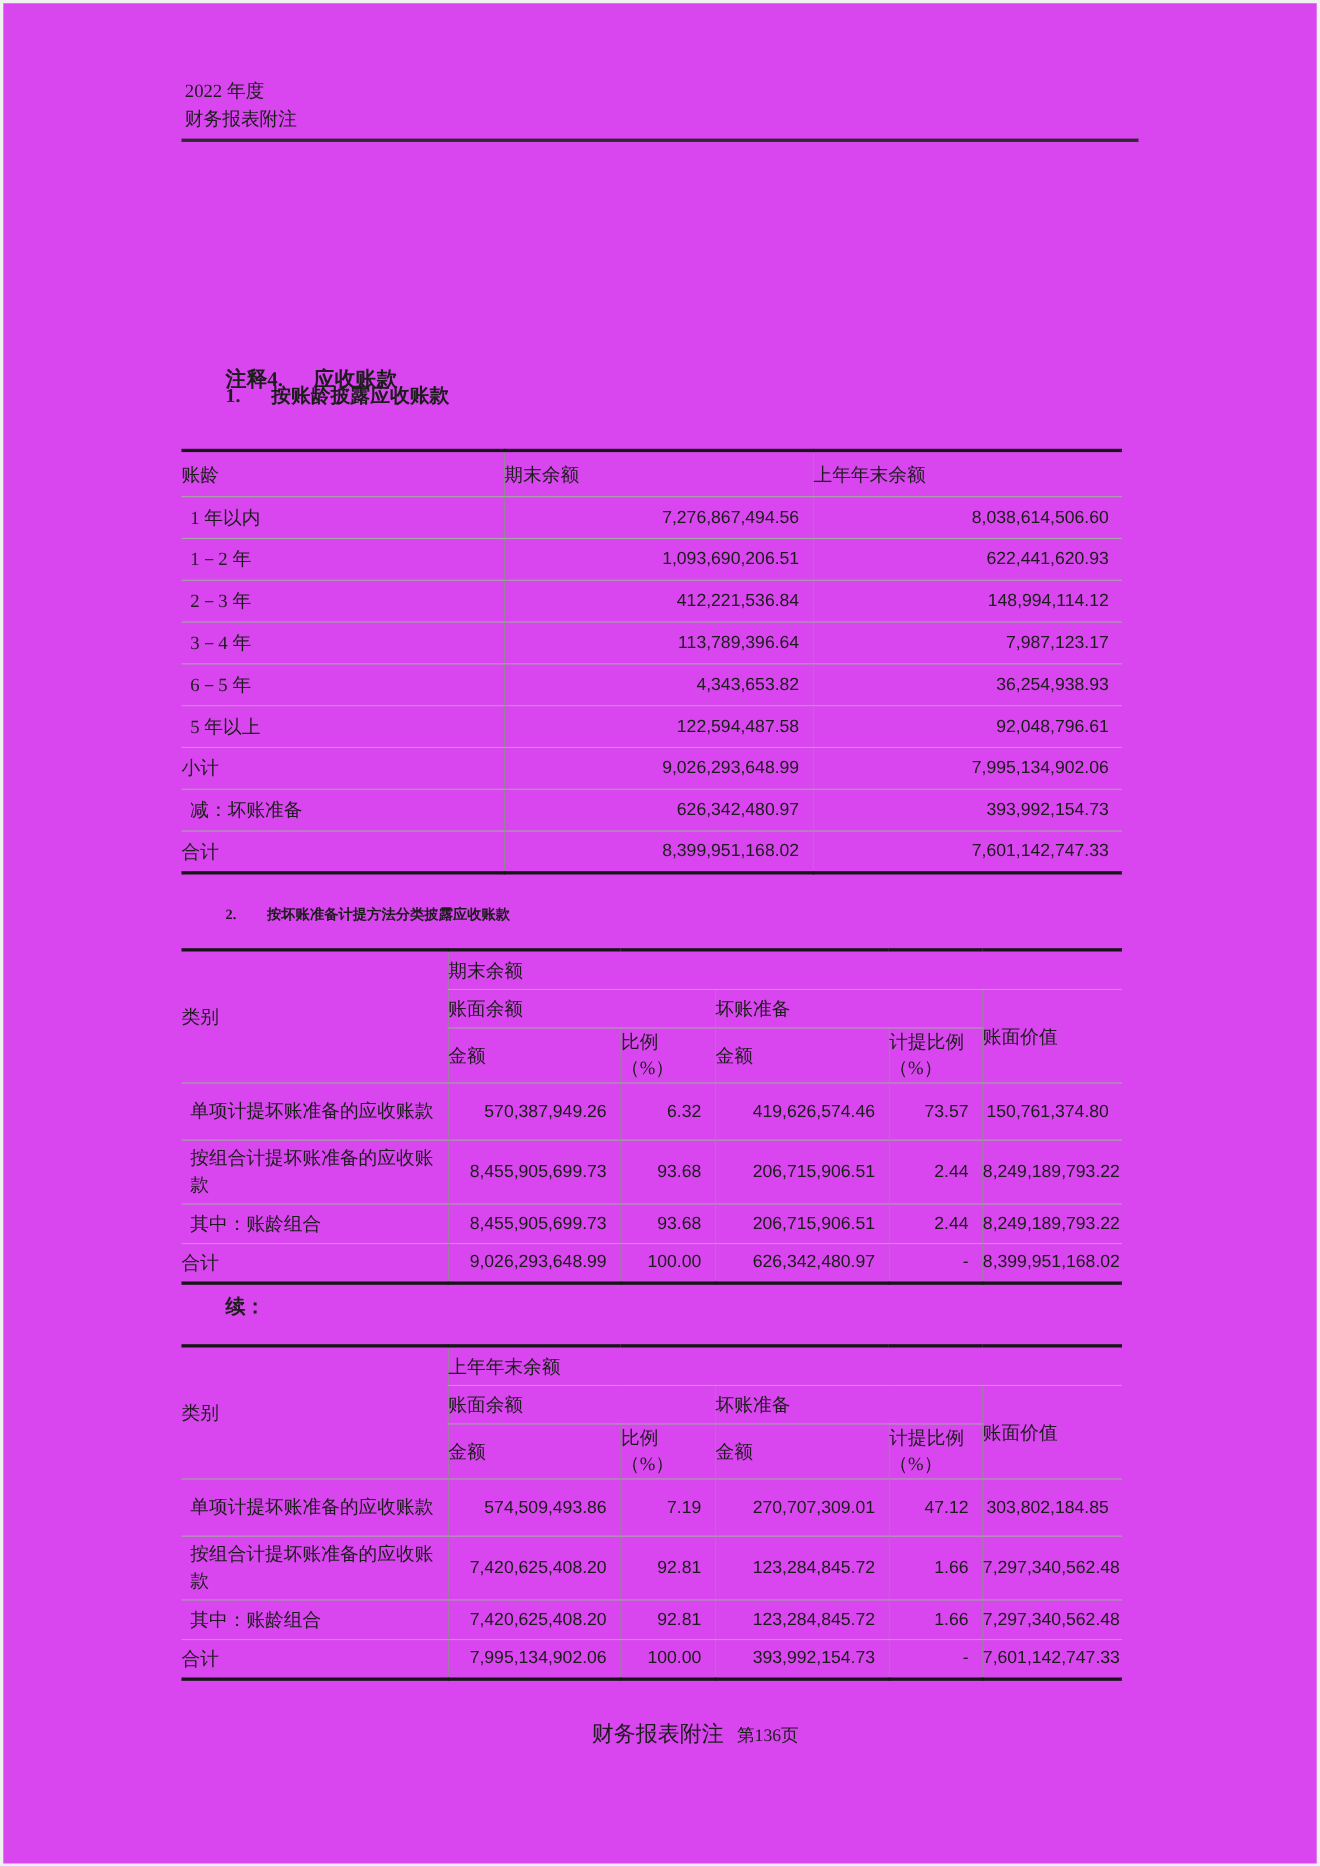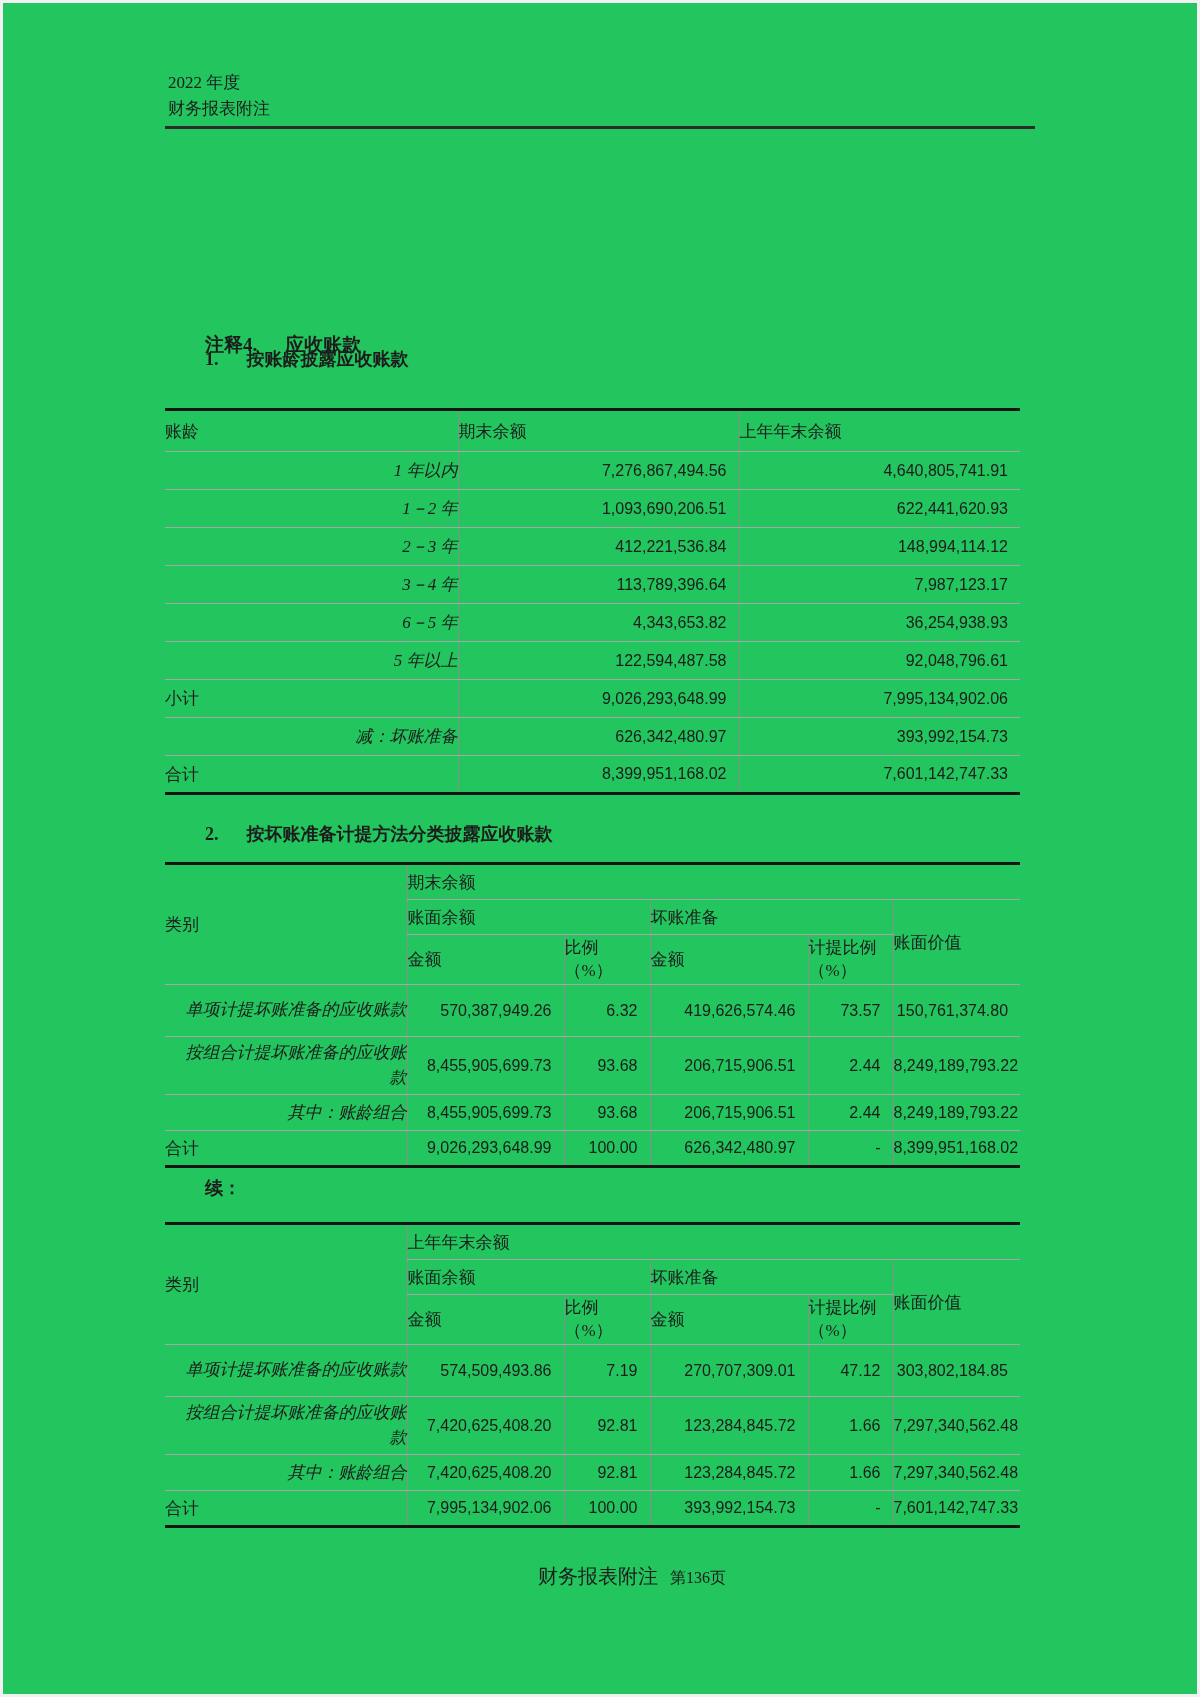--- a/index.html
+++ b/index.html
@@ -6,51 +6,51 @@
   body{
     width:1200px;height:1697px;
     background:#ffffff;
     font-family:"Liberation Serif","DejaVu Serif",serif;
     color:#1c1c1c;
     position:relative;
     overflow:hidden;
   }
   .page{
     position:absolute;inset:0;
-    background:#22c55e;
+    background:#d946ef;
     box-shadow:inset 0 0 0 3px #f1f1f1;
   }
   
   .doc-header{position:absolute;left:168px;top:70px;font-size:17px;line-height:1.5;}
   .doc-header .line{display:block;}
   .header-rule{position:absolute;left:165px;top:126px;width:870px;height:3px;background:#2b2b2b;}
   
   .note-heading{position:absolute;left:205px;top:332px;font-size:19px;font-weight:bold;}
   .sec1-heading{position:absolute;left:205px;top:347px;font-size:18px;font-weight:bold;}
-  .sec2-heading{position:absolute;left:205px;top:822px;font-size:18px;font-weight:bold;}
+  .sec2-heading{position:absolute;left:205px;top:822px;font-size:13px;font-weight:bold;}
   .cont-label{position:absolute;left:205px;top:1176px;font-size:18px;font-weight:bold;}
   .h-num{display:inline-block;margin-right:28px;}
   
   table{border-collapse:collapse;table-layout:fixed;}
   .fin-table{
     position:absolute;left:165px;width:855px;
     border-top:3px solid #151515;border-bottom:3px solid #151515;
     font-size:17px;
   }
   .fin-table th{font-weight:normal;}
   .fin-table th,.fin-table td{
     padding:0;border-bottom:1px solid #a6a6a6;
     vertical-align:middle;
   }
   .vline{border-left:1px solid #8d8d8d;}
   .num{
     font-family:"Liberation Sans","DejaVu Sans",sans-serif;
     font-size:16px;text-align:right;padding-right:12px !important;
   }
-  .lbl{text-align:right;padding-left:8px !important;font-style:italic;}
+  .lbl{text-align:left;padding-left:8px !important;}
   .ctr{text-align:left;}
   .wrap2{line-height:1.45;padding-top:4px !important;padding-bottom:4px !important;}
   .prewrap{white-space:pre-line;line-height:1.35;}
   
   #aging{top:408px;}
   #aging tr.hdr{height:42px;}
   #aging tr.data{height:38px;}
   
   .method tr.h1{height:36px;}
   .method tr.h2{height:35px;}
@@ -94,21 +94,21 @@
       </colgroup>
     <tbody>
         <tr class="hdr">
       <th class="ctr">账龄</th>
       <th class="ctr vline">期末余额</th>
       <th class="ctr vline">上年年末余额</th>
     </tr>
     <tr class="data">
       <td class="lbl">1 年以内</td>
       <td class="num vline">7,276,867,494.56</td>
-      <td class="num vline">4,640,805,741.91</td>
+      <td class="num vline">8,038,614,506.60</td>
     </tr>
     <tr class="data">
       <td class="lbl">1－2 年</td>
       <td class="num vline">1,093,690,206.51</td>
       <td class="num vline">622,441,620.93</td>
     </tr>
     <tr class="data">
       <td class="lbl">2－3 年</td>
       <td class="num vline">412,221,536.84</td>
       <td class="num vline">148,994,114.12</td>

